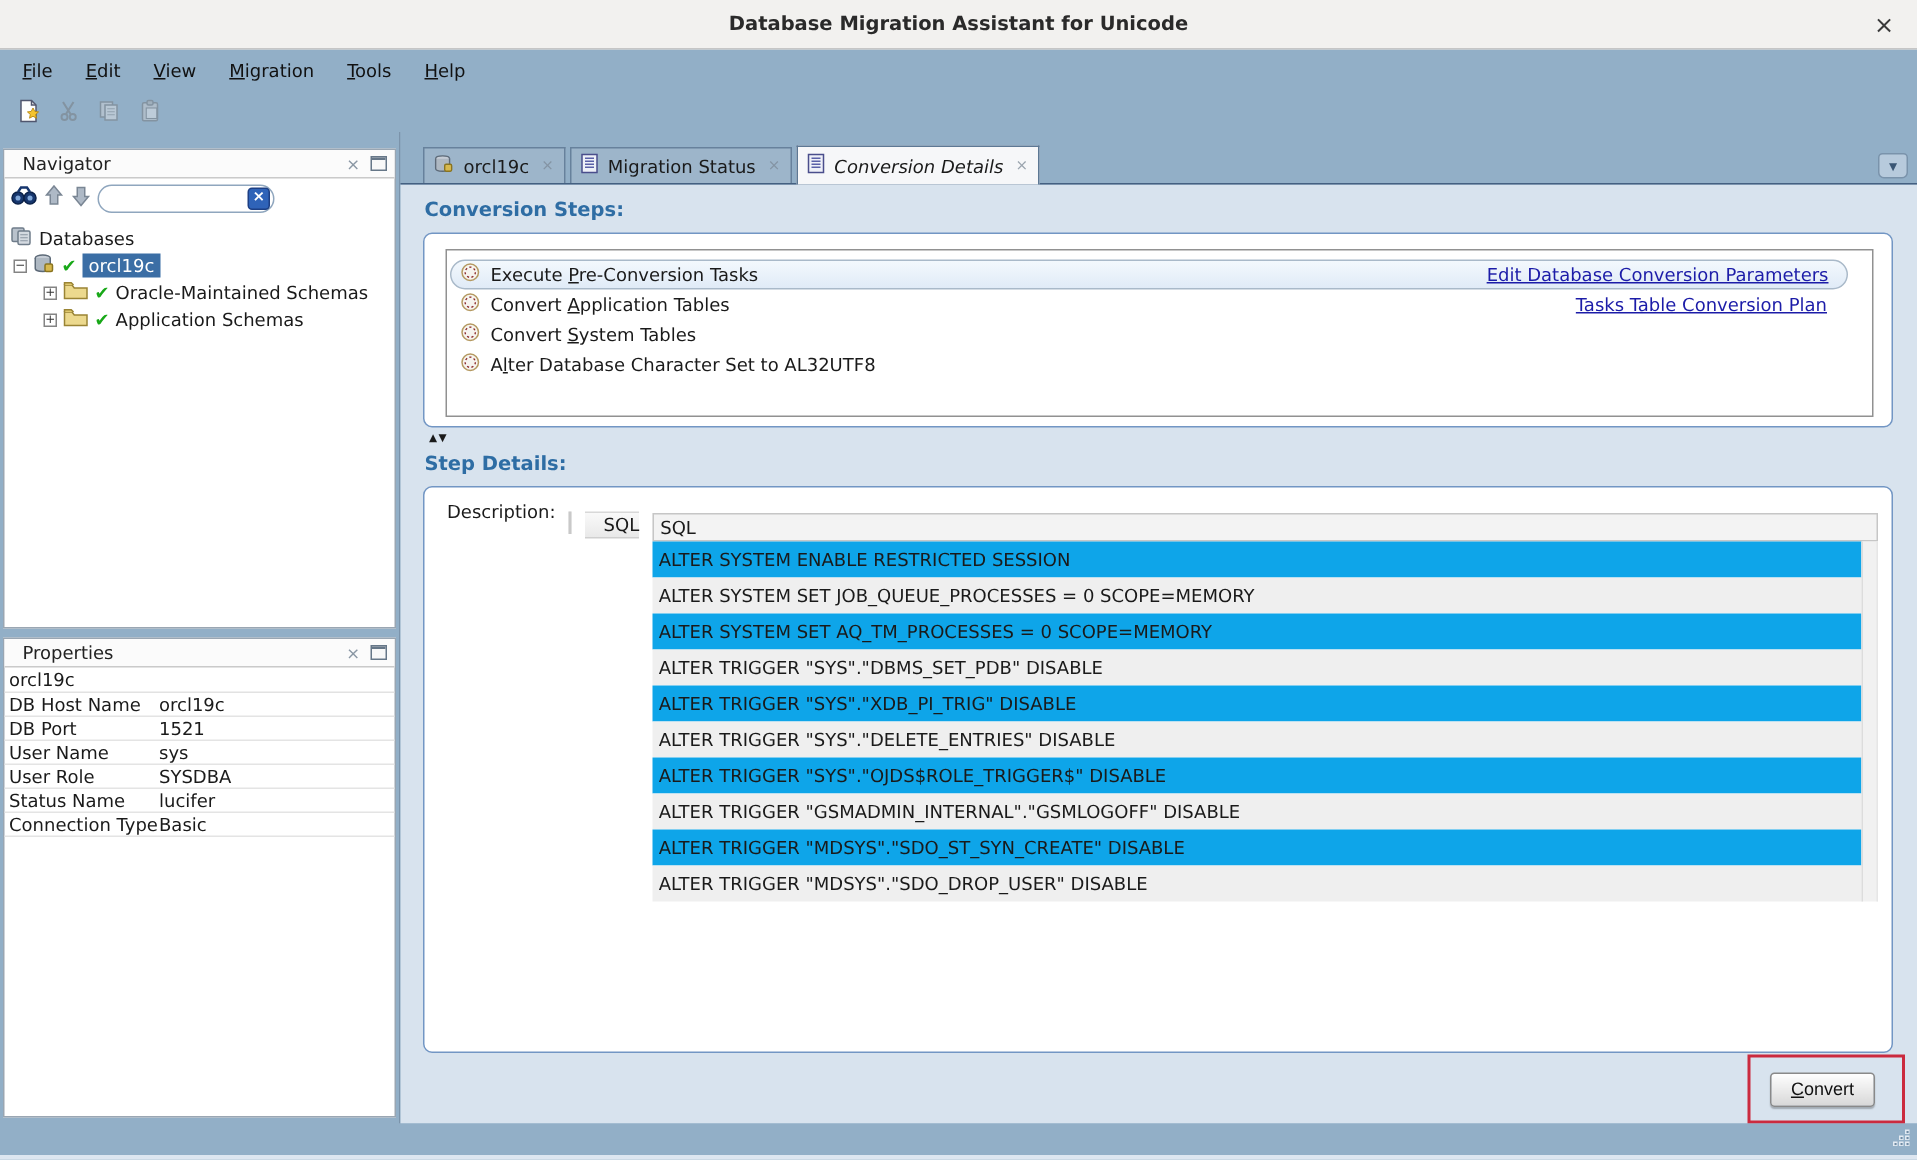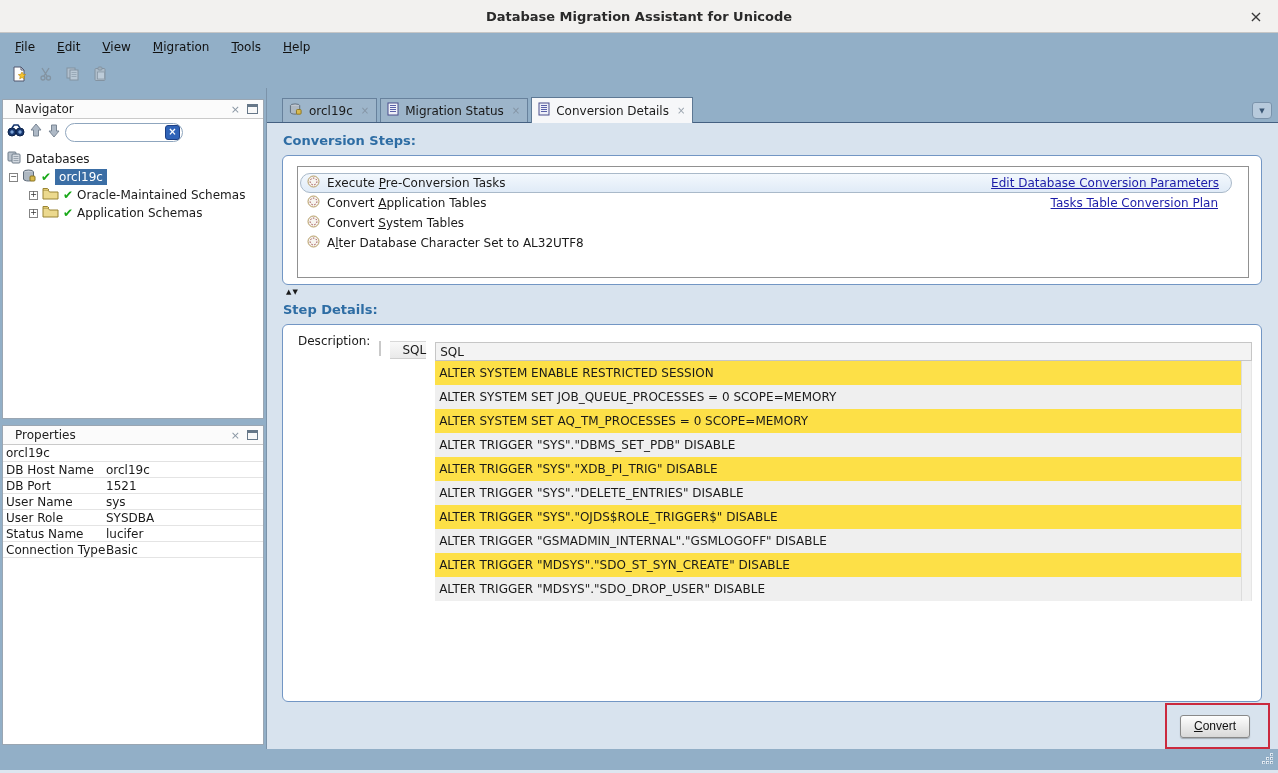--- a/index.html
+++ b/index.html
@@ -57,21 +57,21 @@
   .psubject { height:17px; border-bottom:1px solid #e2e2e2; padding-left:3px; display:flex; align-items:center; flex:none; }
   .prow { height:16px; display:grid; grid-template-columns:100px 1fr; border-bottom:1px solid #e4e4e4;
     align-items:center; padding-left:3px; flex:none; }
 
   
   .rightcol { flex:1; display:flex; flex-direction:column; min-width:0; padding-top:8px; background:#92afc7; }
   .tabbar { height:27px; flex:none; display:flex; align-items:flex-end; padding-left:15px;
     border-bottom:1px solid #446081; position:relative; }
   .tab { height:24px; display:inline-flex; align-items:center; gap:6px; padding:0 7px 0 6px;
     border:1px solid #67819c; border-bottom:none; background:#9db5ca; margin-right:3px; font-size:12px; }
-  .tab.active { background:#f6f7f9; height:26px; margin-bottom:-1px; border-color:#5d7894; z-index:2; }
+  .tab.active { background:#f6f7f9; height:26px; margin-bottom:-1px; border-color:#5d7894; z-index:2;font-style:italic; }
   .tabx { color:#8494a4; font-size:10px; margin-left:2px; }
   .tab.active .tabx { color:#9aa4ae; }
   .tabmenu-btn { position:absolute; right:6px; bottom:3px; width:20px; height:17px; background:#b7cadc;
     border:1px solid #7a93ab; border-radius:3px 3px 4px 4px; display:flex; align-items:center; justify-content:center;
     font-size:7px; color:#3a5674; }
 
   .content { flex:1; background:#d8e3ee; padding:6px 16px 0 15px; display:flex; flex-direction:column; min-height:0; }
   .secheading { color:#2e6da4; font-weight:bold; font-size:13px; margin:4px 0 7px 1px; }
 
   .stepsbox { background:#fff; border:1px solid #7296c4; border-radius:6px; height:130px; flex:none;
@@ -91,21 +91,21 @@
   .desclabel { margin-left:15px; font-size:12px; flex:none; }
   .descfield { margin:7px 9px 0 9px; height:15px; background:#ededed; border:1px solid #c9c9c9; flex:none; }
   .sqlband { margin-top:7px; height:18px; background:linear-gradient(#f9f9f9,#e9e9e9);
     border-top:1px solid #d8d8d8; border-bottom:1px solid #cfcfcf; display:flex; align-items:center;
     padding-left:12px; font-size:12px; flex:none; }
   .tablewrap { margin:8px 9px 0 9px; flex:1; display:flex; flex-direction:column; min-height:0; }
   .sqlhead { height:19px; background:#f3f3f3; border:1px solid #c6c6c6; display:flex; align-items:center;
     padding-left:4px; font-size:12px; flex:none; }
   .sqlbody { display:flex; flex:none; }
   .sqlrows { flex:1; }
-  .sqlrow { height:24px; display:flex; align-items:center; padding-left:4px; font-size:12px; background:#fde047;
+  .sqlrow { height:24px; display:flex; align-items:center; padding-left:4px; font-size:12px; background:#0ea5e9;
     white-space:nowrap; overflow:hidden; }
   .sqlrow:nth-child(even) { background:#efefef; }
   .scrolltrack { width:11px; background:#f1f1f1; border-left:1px solid #dcdcdc; border-right:1px solid #e6e6e6; flex:none; }
 
   .footer { height:48px; flex:none; display:flex; align-items:center; justify-content:flex-end; }
   .annot-rect { border:2px solid #cb2a3e; padding:10px 18px 9px 13px; margin-right:-8px; }
   .convertbtn { font-size:12px; padding:3px 13px 4px 13px; background:linear-gradient(#fefefe,#d8d8d8);
     border:1px solid #898989; border-radius:3px; box-shadow:0 1px 1px rgba(0,0,0,.25); color:#111; }
 
   

